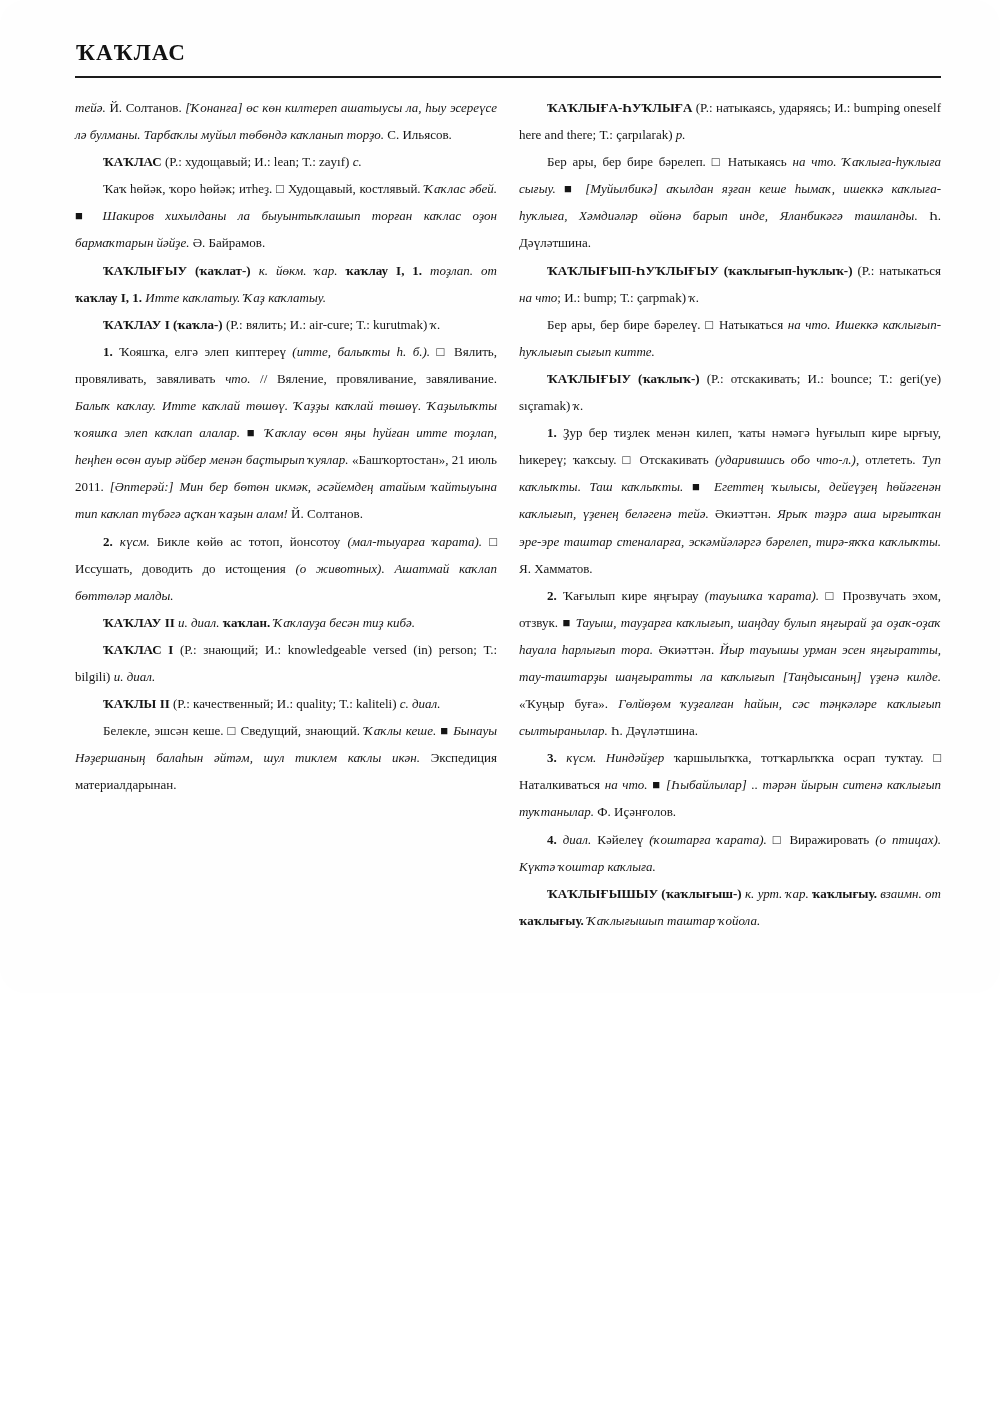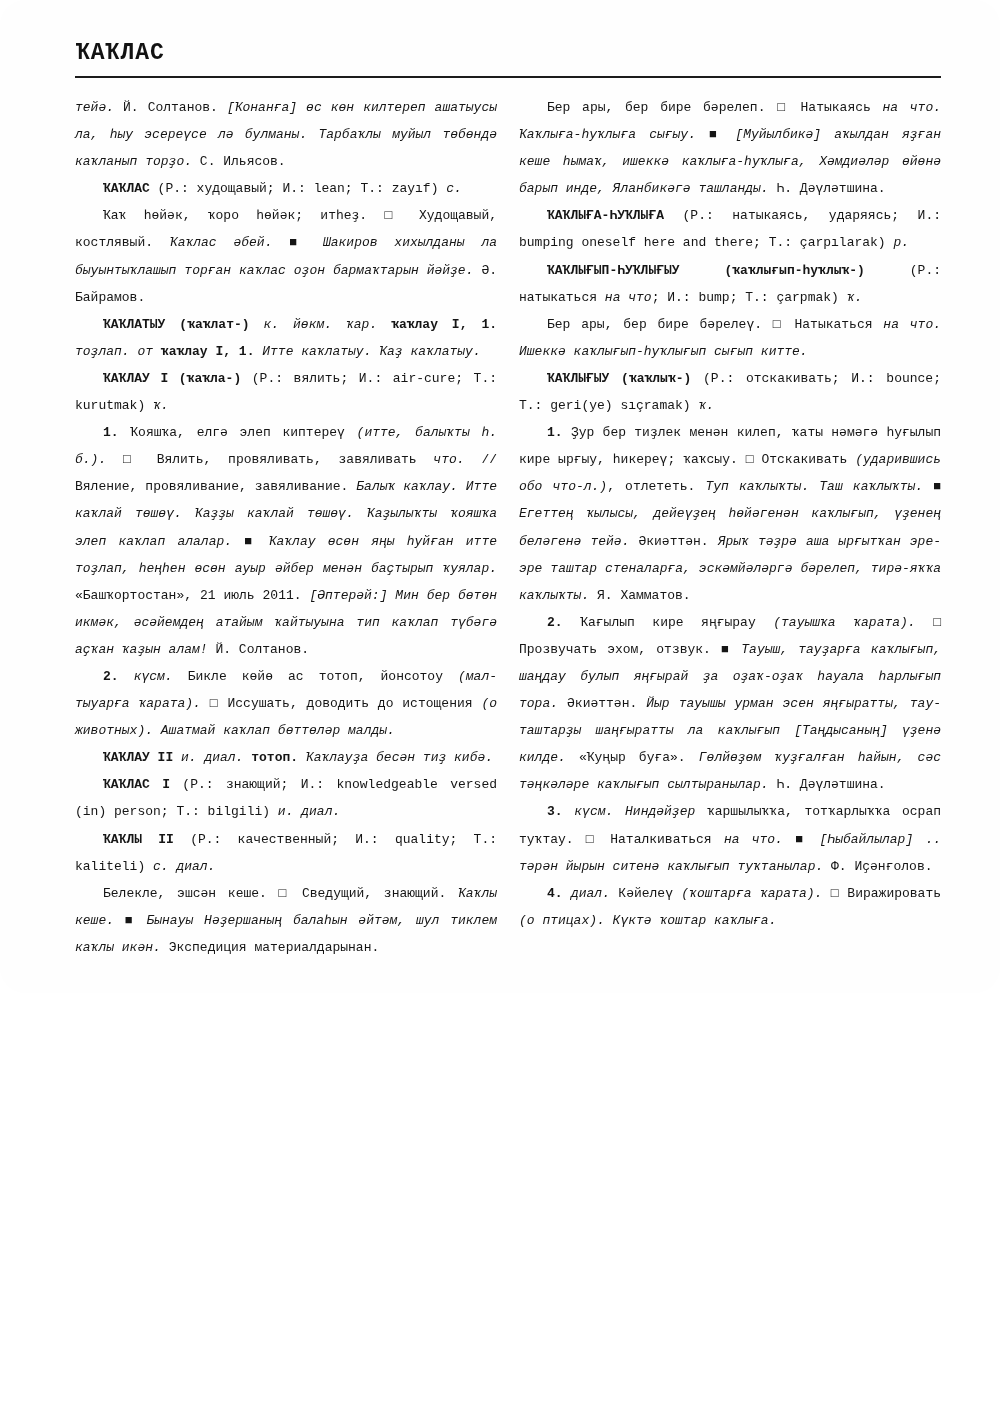--- a/index.html
+++ b/index.html
@@ -6,21 +6,21 @@
     margin: 0;
     padding: 0;
     background: #ffffff;
   }
   .page {
     position: relative;
     width: 1000px;
     height: 993px;
     background: #fefefe;
     color: #141414;
-    font-family: Liberation Mono, monospace;
+    font-family: Liberation Serif, serif;
     overflow: hidden;
     border-radius: 25px;
   }
   .running-head {
     position: absolute;
     left: 76px;
     top: 40px;
     font-size: 23px;
     font-weight: bold;
     letter-spacing: 1px;
@@ -73,35 +73,36 @@
 <body>
 
 <div class="page">
   <div class="running-head">ҠАҠЛАС</div>
   <div class="head-rule"></div>
   <div class="columns">
     <div class="col">
         <p class="para"><span class="seg-i">тейә. </span><span class="seg-r">Й. Солтанов. </span><span class="seg-i">[Ҡонанға] өс көн килтереп ашатыусы ла, һыу эсереүсе лә булманы. Тарбаҡлы муйыл төбөндә каҡланып торҙо. </span><span class="seg-r">С. Ильясов.</span></p>
         <p class="para indent"><span class="seg-b">ҠАҠЛАС </span><span class="seg-r">(Р.: худощавый; И.: lean; Т.: zayıf) </span><span class="seg-i">с.</span></p>
         <p class="para indent"><span class="seg-r">Ҡаҡ һөйәк, ҡоро һөйәк; итһеҙ. □ Худощавый, костлявый. </span><span class="seg-i">Ҡаҡлас әбей. </span><span class="seg-r">■ </span><span class="seg-i">Шакиров хихылданы ла быуынтыҡлашып торған каҡлас оҙон бармаҡтарын йәйҙе. </span><span class="seg-r">Ә. Байрамов.</span></p>
-        <p class="para indent"><span class="seg-b">ҠАҠЛАТЫУ (ҡаҡлат-) </span><span class="seg-i">к. йөкм. ҡар. </span><span class="seg-b">ҡаҡлау I, 1. </span><span class="seg-i">тоҙлап. от </span><span class="seg-b">ҡаҡлау I, 1. </span><span class="seg-i">Итте каҡлатыу. Ҡаҙ каҡлатыу.</span></p>
+        <p class="para indent"><span class="seg-b">ҠАҠЛЫҒЫУ (ҡаҡлат-) </span><span class="seg-i">к. йөкм. ҡар. </span><span class="seg-b">ҡаҡлау I, 1. </span><span class="seg-i">тоҙлап. от </span><span class="seg-b">ҡаҡлау I, 1. </span><span class="seg-i">Итте каҡлатыу. Ҡаҙ каҡлатыу.</span></p>
         <p class="para indent"><span class="seg-b">ҠАҠЛАУ I (ҡаҡла-) </span><span class="seg-r">(Р.: вялить; И.: air-cure; Т.: kurutmak) </span><span class="seg-i">ҡ.</span></p>
         <p class="para indent"><span class="seg-b">1. </span><span class="seg-r">Ҡояшҡа, елгә элеп киптереү </span><span class="seg-i">(итте, балыҡты һ. б.). </span><span class="seg-r">□ Вялить, провяливать, завяливать </span><span class="seg-i">что. </span><span class="seg-r">// Вяление, провяливание, завяливание. </span><span class="seg-i">Балыҡ каҡлау. Итте каҡлай төшөү. Ҡаҙҙы каҡлай төшөү. Ҡаҙылыҡты ҡояшҡа элеп каҡлап алалар. </span><span class="seg-r">■ </span><span class="seg-i">Ҡаҡлау өсөн яңы һуйған итте тоҙлап, һеңһен өсөн ауыр әйбер менән баҫтырып ҡуялар. </span><span class="seg-r">«Башҡортостан», 21 июль 2011. </span><span class="seg-i">[Әптерәй:] Мин бер бөтөн икмәк, әсәйемдең атайым ҡайтыуына тип каҡлап түбәгә аҫҡан ҡаҙын алам! </span><span class="seg-r">Й. Солтанов.</span></p>
         <p class="para indent"><span class="seg-b">2. </span><span class="seg-i">күсм. </span><span class="seg-r">Бикле көйө ас тотоп, йонсотоу </span><span class="seg-i">(мал-тыуарға ҡарата). </span><span class="seg-r">□ Иссушать, доводить до истощения </span><span class="seg-i">(о животных). Ашатмай каҡлап бөттөләр малды.</span></p>
-        <p class="para indent"><span class="seg-b">ҠАҠЛАУ II </span><span class="seg-i">и. диал. </span><span class="seg-b">тотоп. </span><span class="seg-i">Ҡаҡлауҙа бесән тиҙ кибә.</span></p>
+        <p class="para indent"><span class="seg-b">ҠАҠЛАУ II </span><span class="seg-i">и. диал. </span><span class="seg-b">ҡаҡлан. </span><span class="seg-i">Ҡаҡлауҙа бесән тиҙ кибә.</span></p>
         <p class="para indent"><span class="seg-b">ҠАҠЛАС I </span><span class="seg-r">(Р.: знающий; И.: knowledgeable versed (in) person; Т.: bilgili) </span><span class="seg-i">и. диал.</span></p>
         <p class="para indent"><span class="seg-b">ҠАҠЛЫ II </span><span class="seg-r">(Р.: качественный; И.: quality; Т.: kaliteli) </span><span class="seg-i">с. диал.</span></p>
         <p class="para indent"><span class="seg-r">Белекле, эшсән кеше. □ Сведущий, знающий. </span><span class="seg-i">Ҡаҡлы кеше. </span><span class="seg-r">■ </span><span class="seg-i">Бынауы Нәҙершаның балаһын әйтәм, шул тиклем каҡлы икән. </span><span class="seg-r">Экспедиция материалдарынан.</span></p>
       </div>
     <div class="col">
+        <p class="para indent"><span class="seg-b">ҠАҠЛЫҒА-ҺУҠЛЫҒА </span><span class="seg-r">(Р.: натыкаясь, ударяясь; И.: bumping oneself here and there; Т.: çarpılarak) </span><span class="seg-i">р.</span></p>
         <p class="para indent"><span class="seg-r">Бер ары, бер бире бәрелеп. □ Натыкаясь </span><span class="seg-i">на что. Ҡаҡлыға-һуҡлыға сығыу. </span><span class="seg-r">■ </span><span class="seg-i">[Муйылбикә] аҡылдан яҙған кеше һымаҡ, ишеккә каҡлыға-һуҡлыға, Хәмдиәләр өйөнә барып инде, Яланбикәгә ташланды. </span><span class="seg-r">Һ. Дәүләтшина.</span></p>
-        <p class="para indent"><span class="seg-b">ҠАҠЛЫҒА-ҺУҠЛЫҒА </span><span class="seg-r">(Р.: натыкаясь, ударяясь; И.: bumping oneself here and there; Т.: çarpılarak) </span><span class="seg-i">р.</span></p>
         <p class="para indent"><span class="seg-b">ҠАҠЛЫҒЫП-ҺУҠЛЫҒЫУ (ҡаҡлығып-һуҡлыҡ-) </span><span class="seg-r">(Р.: натыкаться </span><span class="seg-i">на что</span><span class="seg-r">; И.: bump; Т.: çarpmak) </span><span class="seg-i">ҡ.</span></p>
         <p class="para indent"><span class="seg-r">Бер ары, бер бире бәрелеү. □ Натыкаться </span><span class="seg-i">на что. Ишеккә каҡлығып-һуҡлығып сығып китте.</span></p>
         <p class="para indent"><span class="seg-b">ҠАҠЛЫҒЫУ (ҡаҡлыҡ-) </span><span class="seg-r">(Р.: отскакивать; И.: bounce; Т.: geri(ye) sıçramak) </span><span class="seg-i">ҡ.</span></p>
         <p class="para indent"><span class="seg-b">1. </span><span class="seg-r">Ҙур бер тиҙлек менән килеп, ҡаты нәмәгә һуғылып кире ырғыу, һикереү; ҡаҡсыу. □ Отскакивать </span><span class="seg-i">(ударившись обо что-л.)</span><span class="seg-r">, отлететь. </span><span class="seg-i">Туп каҡлыҡты. Таш каҡлыҡты. </span><span class="seg-r">■ </span><span class="seg-i">Егеттең ҡылысы, дейеүҙең һөйәгенән каҡлығып, үҙенең беләгенә тейә. </span><span class="seg-r">Әкиәттән. </span><span class="seg-i">Ярыҡ тәҙрә аша ырғытҡан эре-эре таштар стеналарға, эскәмйәләргә бәрелеп, тирә-яҡҡа каҡлыҡты. </span><span class="seg-r">Я. Хамматов.</span></p>
         <p class="para indent"><span class="seg-b">2. </span><span class="seg-r">Ҡағылып кире яңғырау </span><span class="seg-i">(тауышҡа ҡарата). </span><span class="seg-r">□ Прозвучать эхом, отзвук. ■ </span><span class="seg-i">Тауыш, тауҙарға каҡлығып, шаңдау булып яңғырай ҙа оҙаҡ-оҙаҡ һауала һарлығып тора. </span><span class="seg-r">Әкиәттән. </span><span class="seg-i">Йыр тауышы урман эсен яңғыратты, тау-таштарҙы шаңғыратты ла каҡлығып [Таңдысаның] үҙенә килде. </span><span class="seg-r">«Ҡуңыр буға». </span><span class="seg-i">Гөлйөҙөм ҡуҙғалған һайын, сәс тәңкәләре каҡлығып сылтыранылар. </span><span class="seg-r">Һ. Дәүләтшина.</span></p>
         <p class="para indent"><span class="seg-b">3. </span><span class="seg-i">күсм. Ниндәйҙер </span><span class="seg-r">ҡаршылыҡҡа, тотҡарлыҡҡа осрап туҡтау. □ Наталкиваться </span><span class="seg-i">на что. </span><span class="seg-r">■ </span><span class="seg-i">[Һыбайлылар] .. тәрән йырын ситенә каҡлығып туҡтанылар. </span><span class="seg-r">Ф. Иҫәнғолов.</span></p>
         <p class="para indent"><span class="seg-b">4. </span><span class="seg-i">диал. </span><span class="seg-r">Кәйелеү </span><span class="seg-i">(ҡоштарға ҡарата). </span><span class="seg-r">□ Виражировать </span><span class="seg-i">(о птицах). Күктә ҡоштар каҡлыға.</span></p>
+        <p class="para indent"><span class="seg-b">ҠАҠЛЫҒЫШЫУ (ҡаҡлығыш-) </span><span class="seg-i">к. урт. ҡар. </span><span class="seg-b">ҡаҡлығыу. </span><span class="seg-i">взаимн. от </span><span class="seg-b">ҡаҡлығыу. </span><span class="seg-i">Ҡаҡлығышып таштар ҡойола.</span></p>
       </div>
   </div>
   <div class="page-number">128</div>
 </div>
 
 </body></html>

